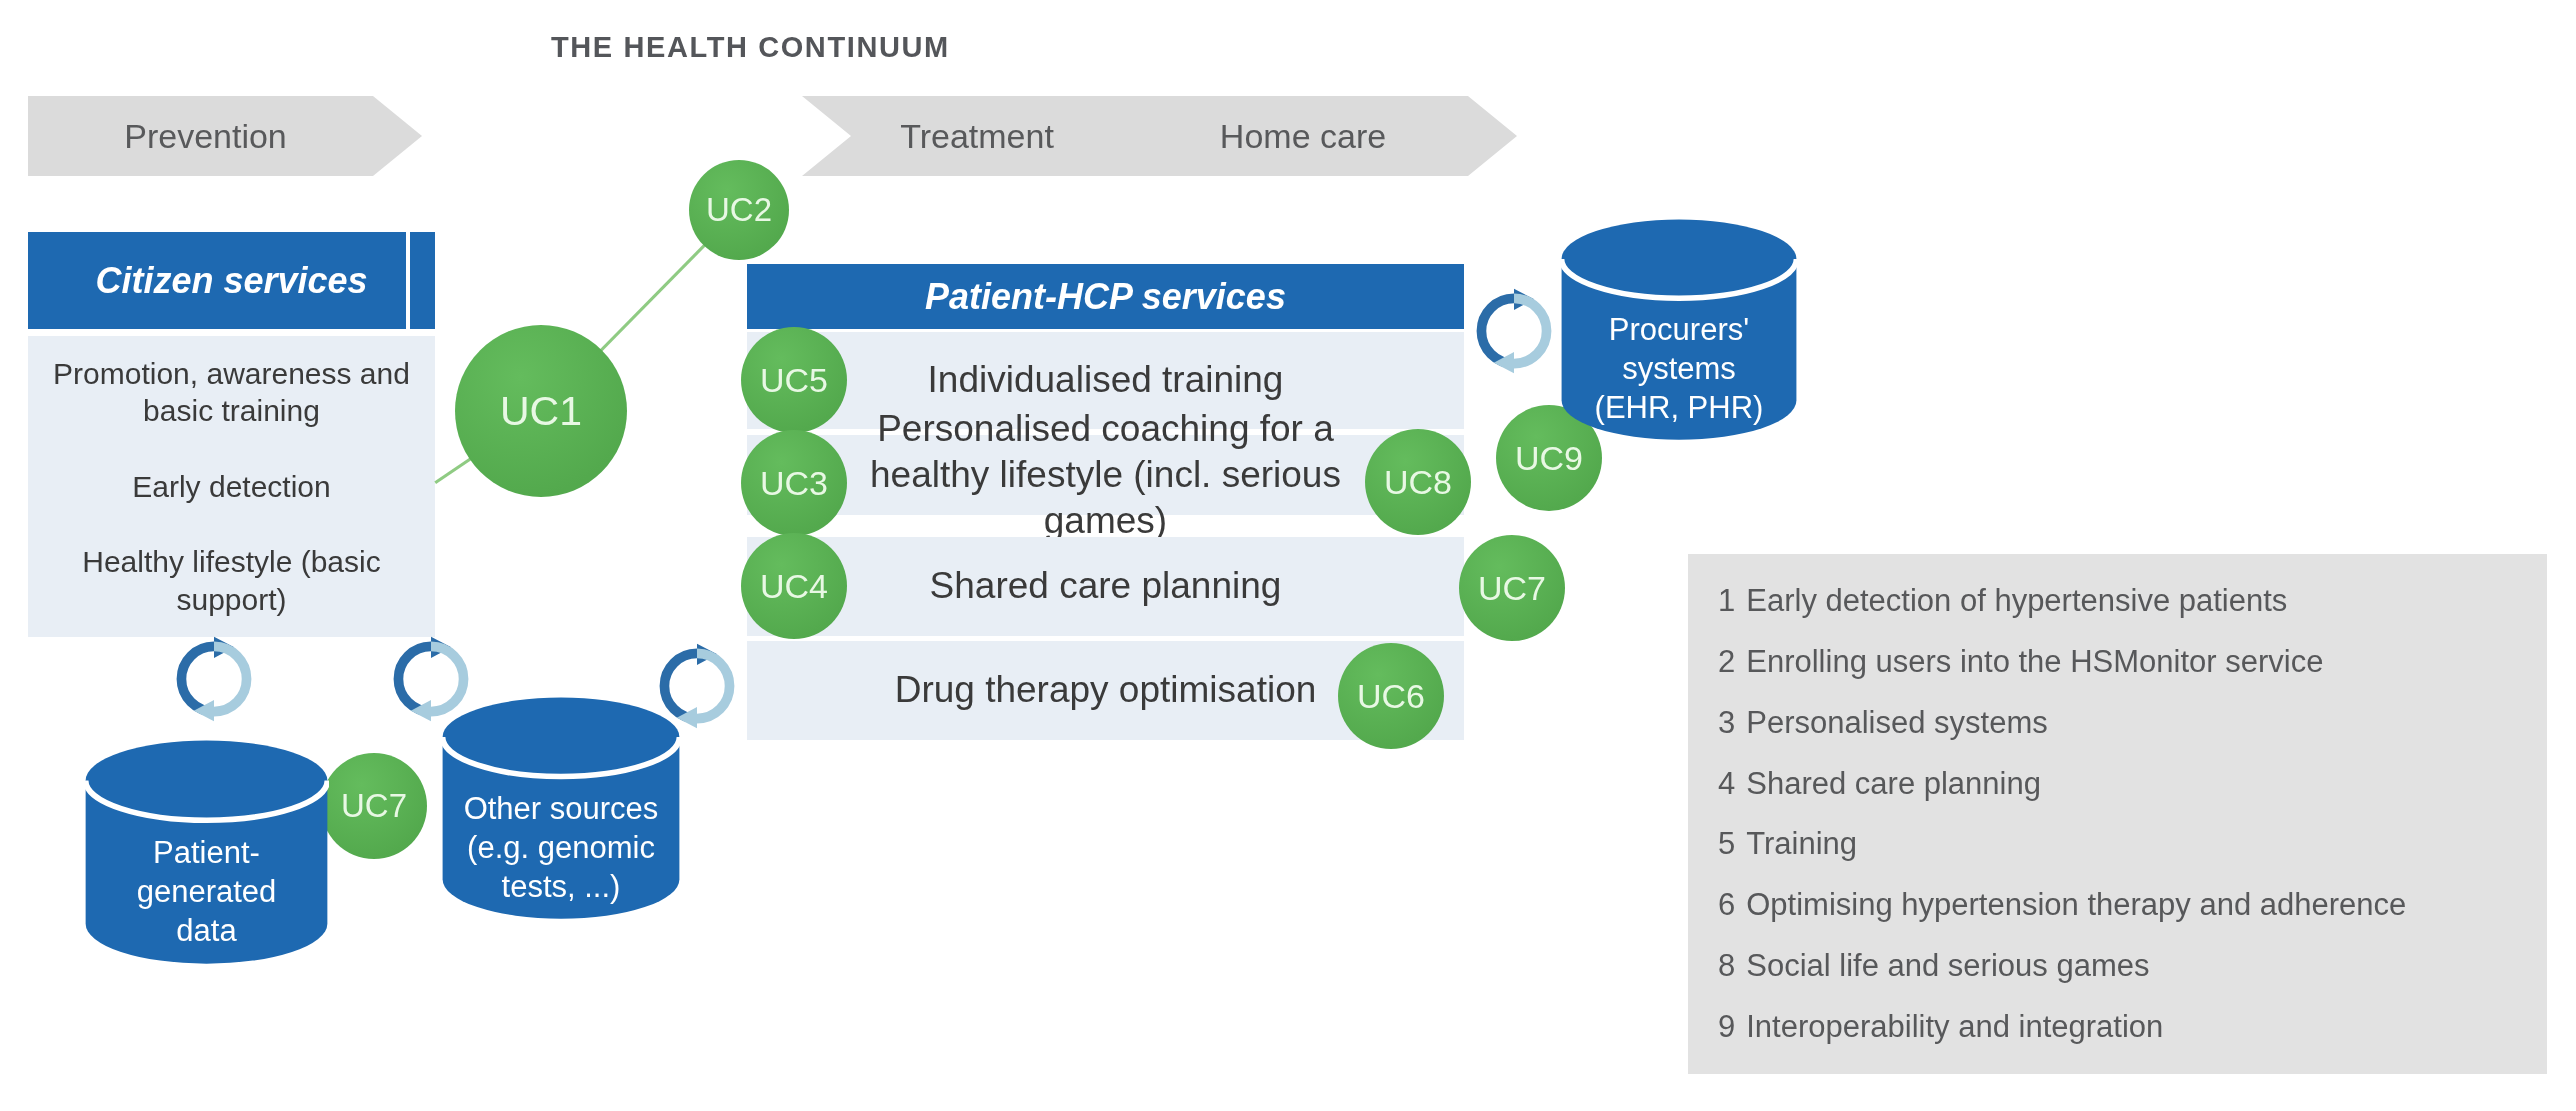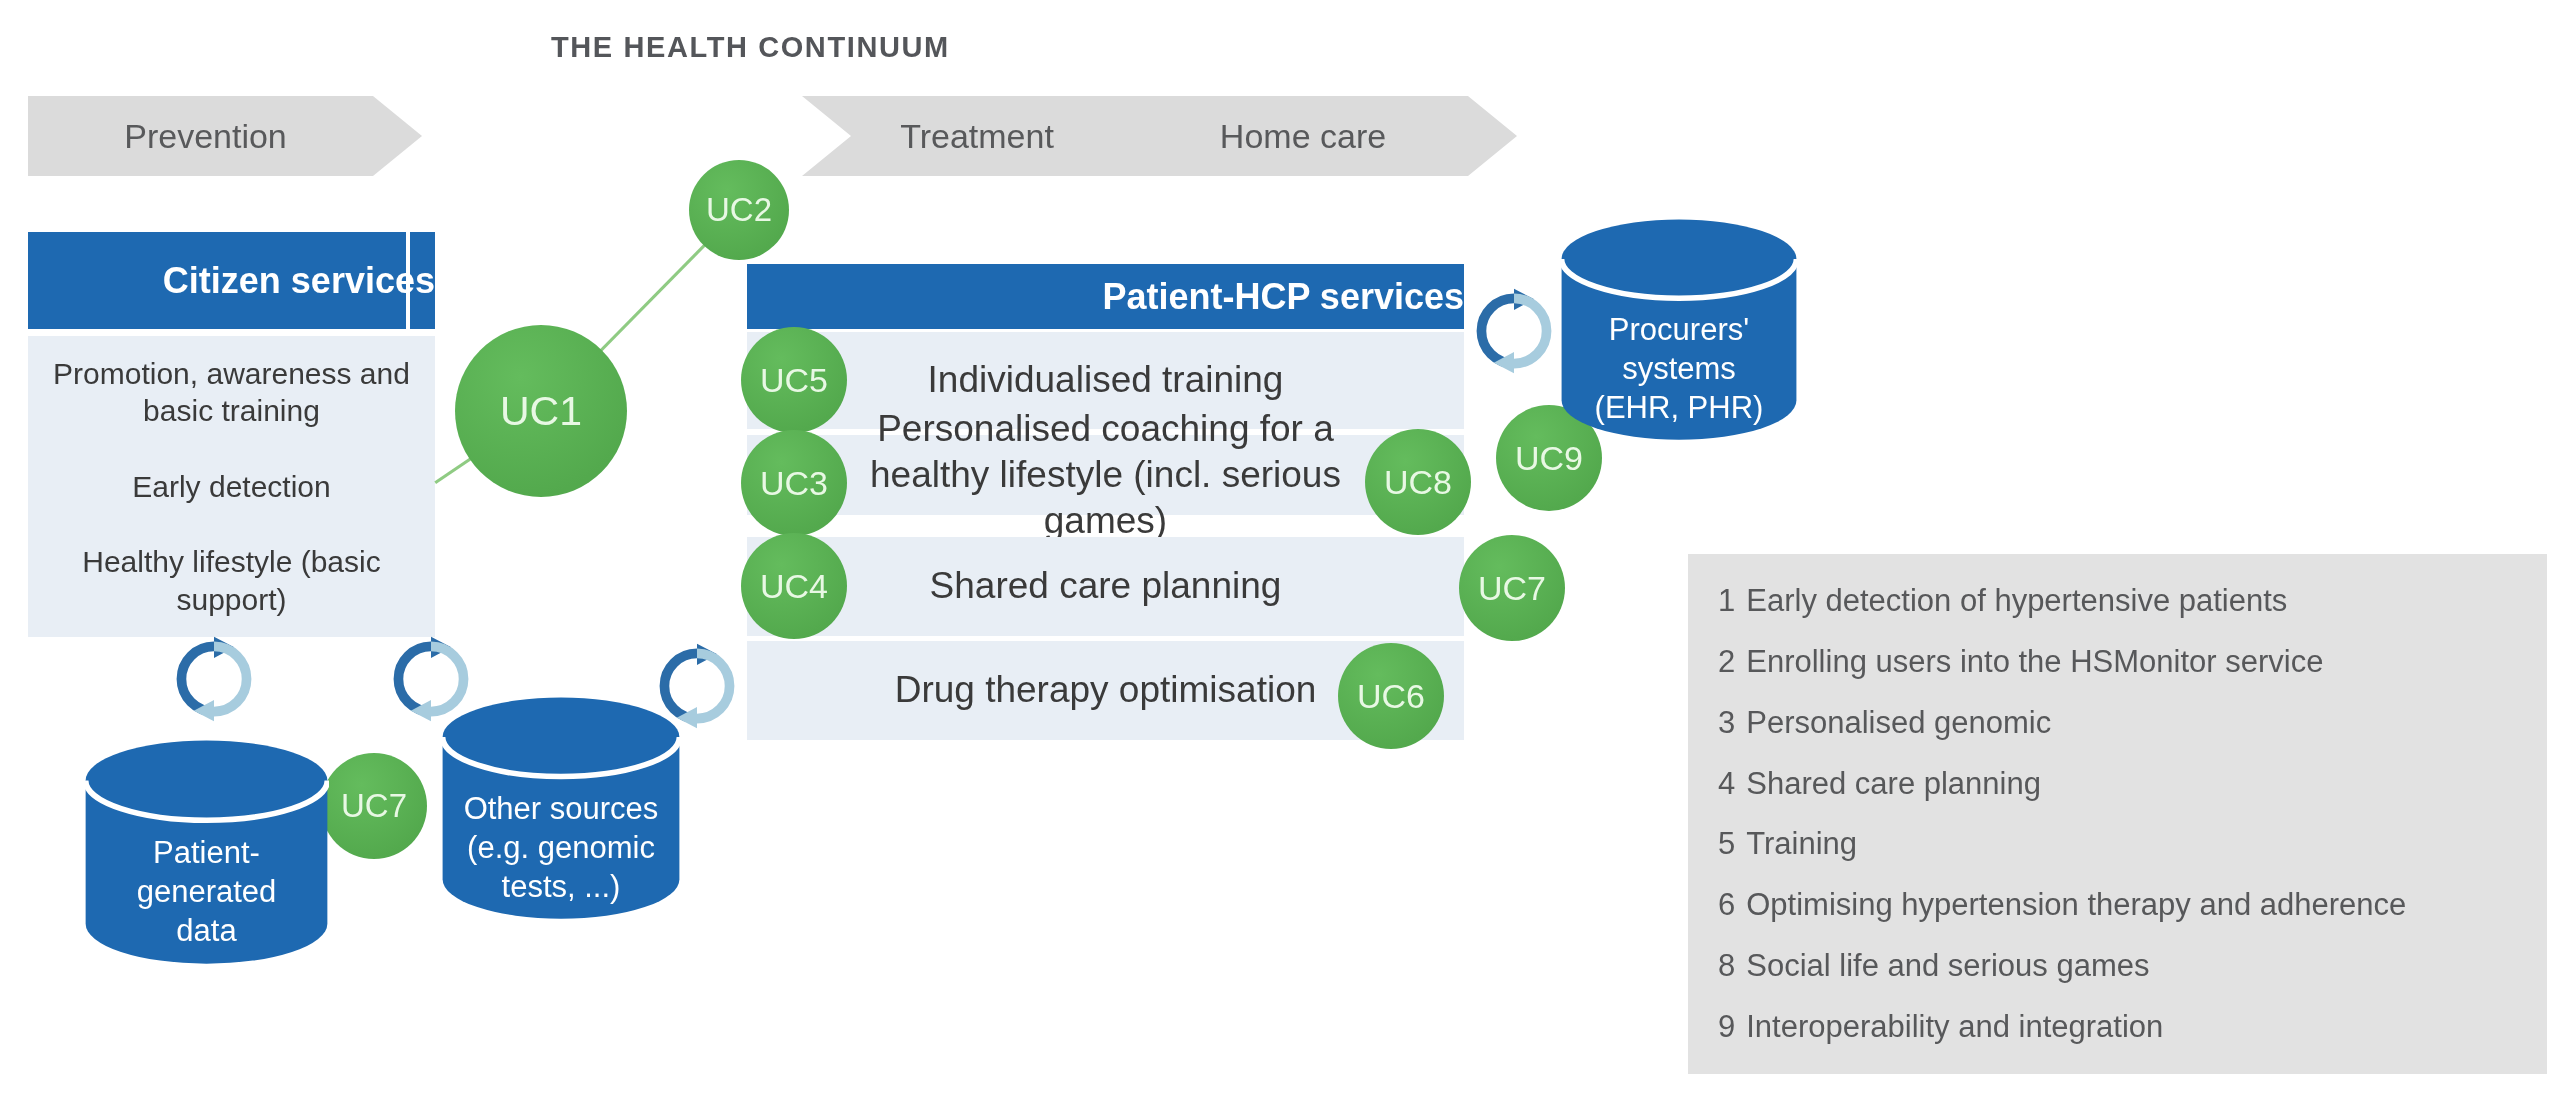--- a/index.html
+++ b/index.html
@@ -19,21 +19,21 @@
   .chev1{left:28px;width:394px;}
   .chev2{left:395px;width:390px;}
   .chev3{left:802px;width:389px;}
   .chev4{left:1128px;width:389px;}
 
   
   .lines{position:absolute;left:0;top:0;z-index:2;}
 
   
   .panel-header{background:#1e69b1;color:#ffffff;font-weight:bold;font-size:36px;
-    display:flex;align-items:center;justify-content:flex-end;position:relative;}
+    display:flex;align-items:center;justify-content:center;position:relative;font-style:italic;}
   .citizen{position:absolute;left:28px;top:232px;width:407px;height:405px;z-index:1;}
   .citizen .panel-header{height:97px;}
   .citizen-body{position:absolute;left:0;top:104px;width:100%;height:301px;background:#e8eef5;
     display:flex;flex-direction:column;justify-content:space-around;align-items:center;}
   .citizen-item{font-size:30px;color:#3a3a3a;text-align:center;line-height:1.25;padding:0 22px;}
   .header-vline{position:absolute;right:25px;top:0;width:3.9px;height:100%;background:#ffffff;}
 
   .phcp{position:absolute;left:747px;top:264px;width:717px;height:476px;z-index:1;}
   .phcp .panel-header{height:65px;}
   .phcp-row{position:absolute;left:0;width:100%;background:#e8eef5;display:flex;
@@ -206,21 +206,21 @@
     <div class="cyl-text">
       <span>Other sources</span>
       <span>(e.g. genomic</span>
       <span>tests, ...)</span>
     </div>
   </div>
 
   <div class="legend">
     <div class="legend-row"><span class="num">1</span><span>Early detection of hypertensive patients</span></div>
     <div class="legend-row"><span class="num">2</span><span>Enrolling users into the HSMonitor service</span></div>
-    <div class="legend-row"><span class="num">3</span><span>Personalised genomic</span></div>
+    <div class="legend-row"><span class="num">3</span><span>Personalised systems</span></div>
     <div class="legend-row"><span class="num">4</span><span>Shared care planning</span></div>
     <div class="legend-row"><span class="num">5</span><span>Training</span></div>
     <div class="legend-row"><span class="num">6</span><span>Optimising hypertension therapy and adherence</span></div>
     <div class="legend-row"><span class="num">8</span><span>Social life and serious games</span></div>
     <div class="legend-row"><span class="num">9</span><span>Interoperability and integration</span></div>
   </div>
 
 </div>
 
 

